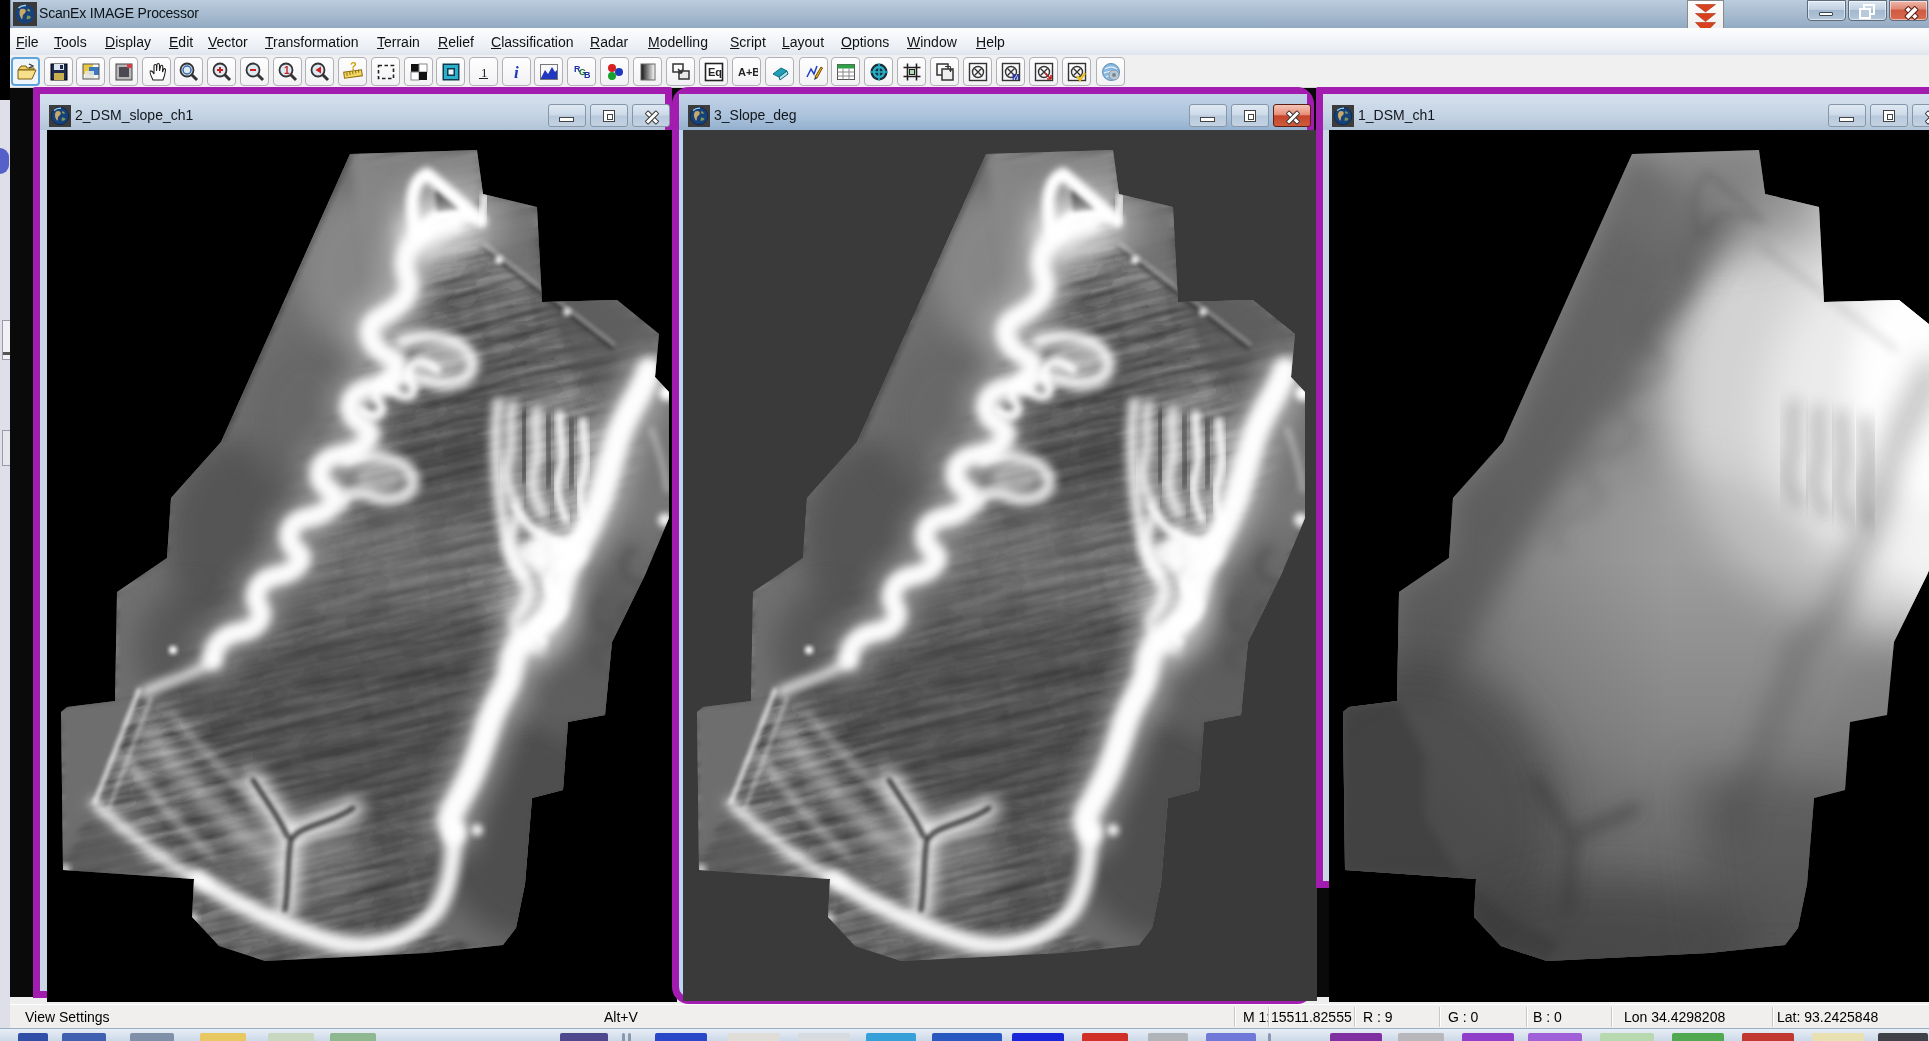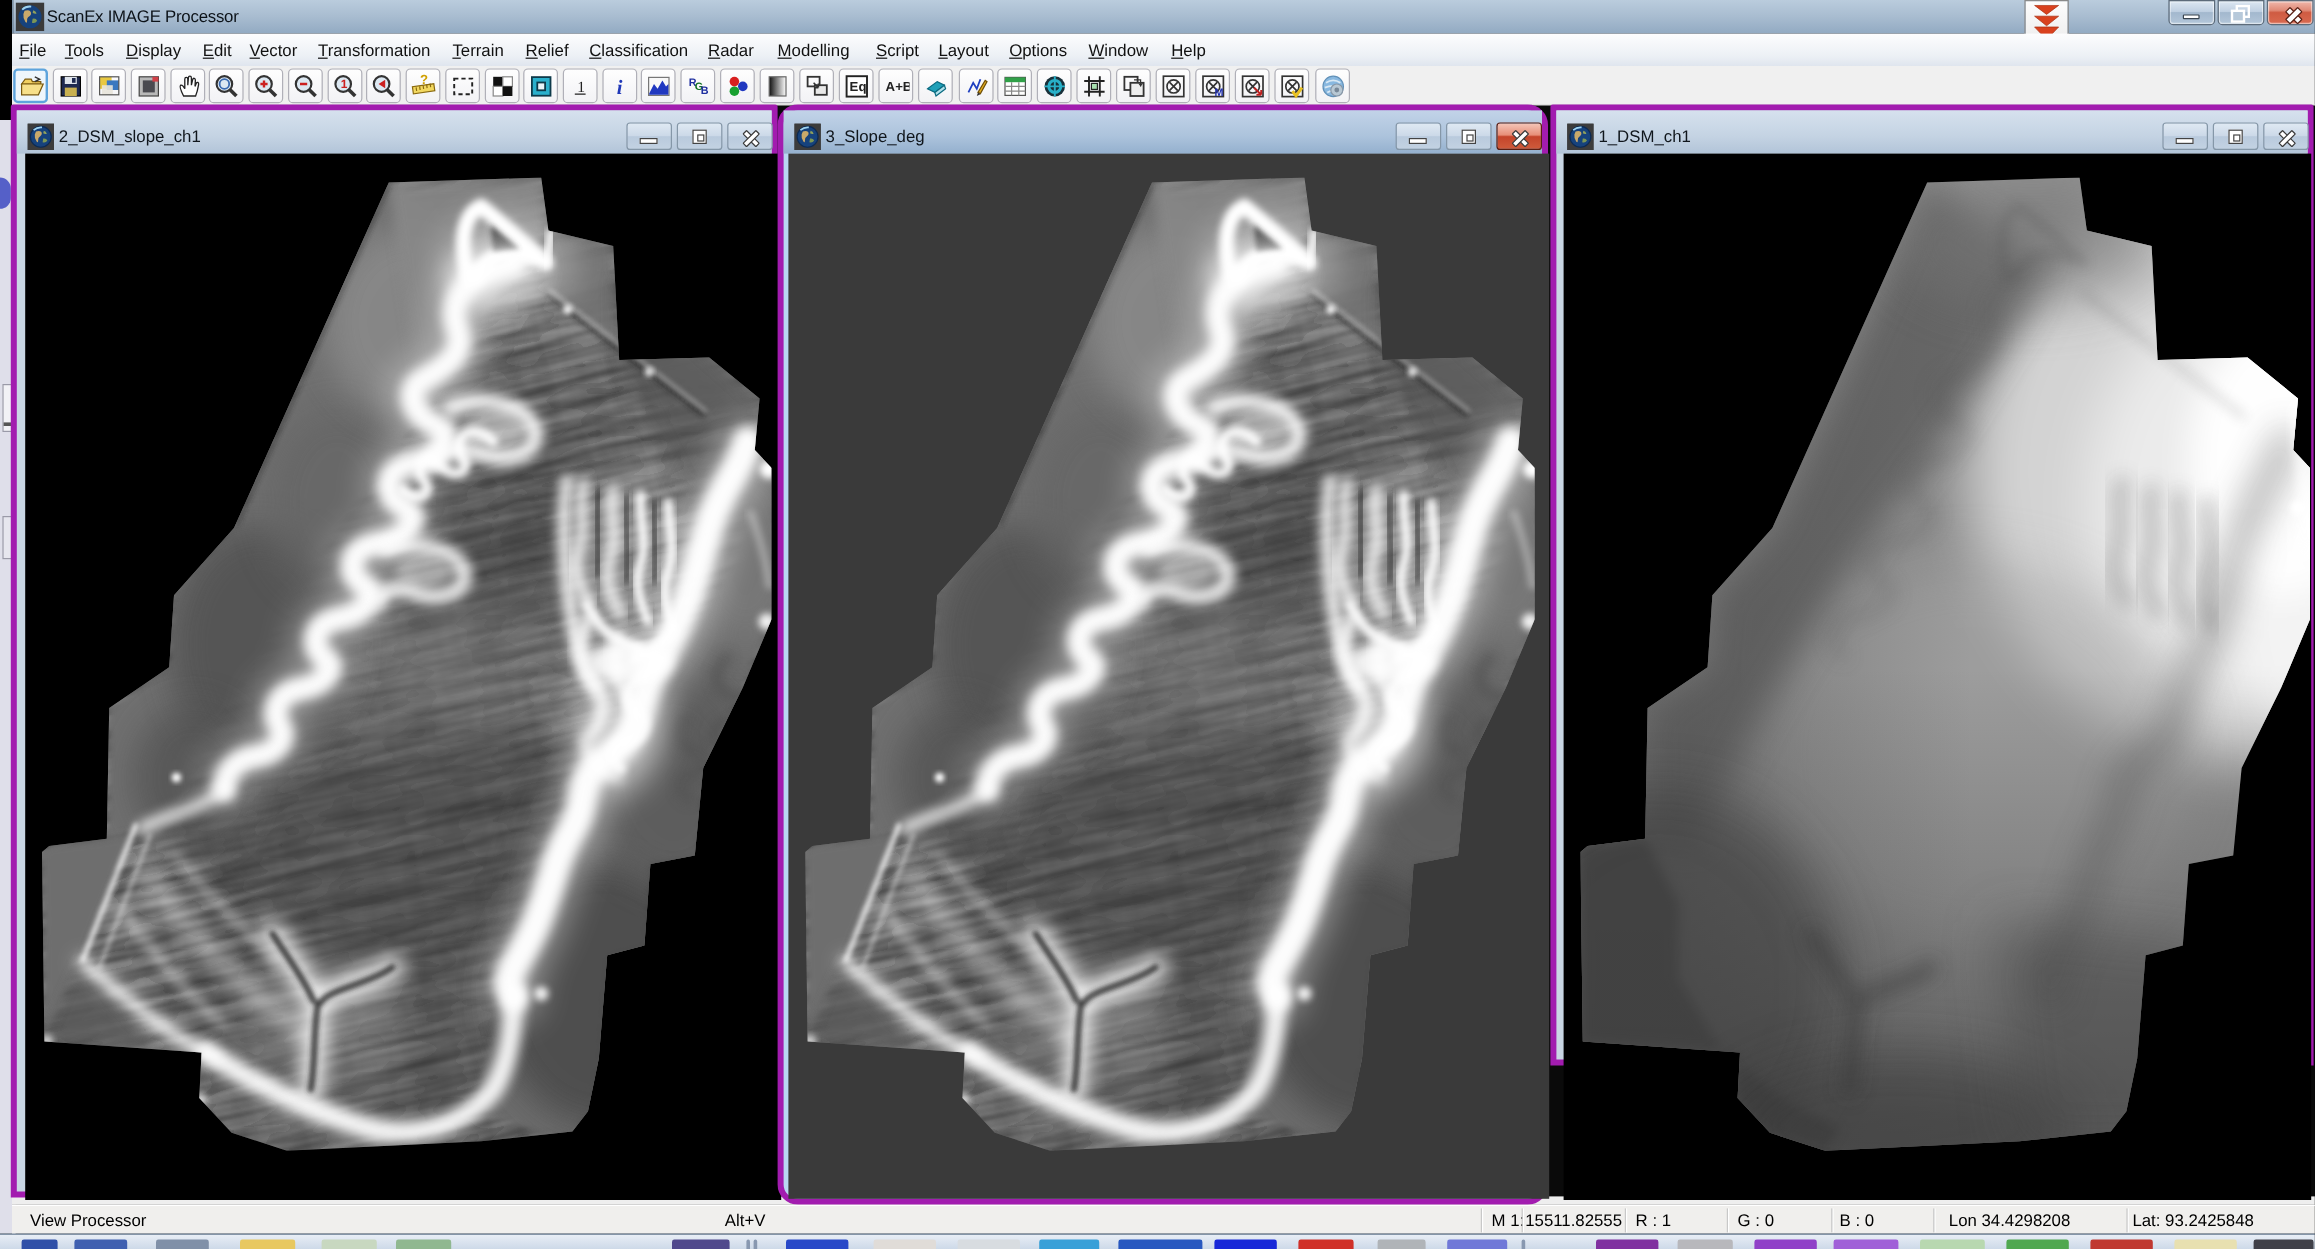--- a/index.html
+++ b/index.html
@@ -38,21 +38,21 @@
     border-bottom:1px solid #d7d7d7; }
   .tbtn { position:absolute; top:2px; width:29px; height:29px; border:1px solid #b0b0b8;
     border-radius:4px; background:linear-gradient(#fefefe, #f2f2f5);
     }
   .tbtn svg { position:absolute; left:3px; top:3px; }
   .tbtn.sel { border:2px solid #5ea4dc; background:#eef6fc; }
   
   #mdi { left:10px; top:88px; right:0; height:916px; background:#0a0a0a; }
   #mdi .btm { position:absolute; left:0; bottom:0; width:100%; height:7px; background:#eeeeee; }
   
-  .cw { position:absolute; border:5px solid #a21caf; border-radius:2px 2px 0 0; background:#c9d6e4; }
+  .cw { position:absolute; border:7px solid #a21caf; border-radius:2px 2px 0 0; background:#c9d6e4;margin-left:24px; }
   .cw .tbar { position:absolute; left:0; top:0; right:0; height:36px;
     background:linear-gradient(#d6e1ee 0%, #c4d3e3 60%, #b2c4d8 100%); }
   .cw.active .tbar { background:linear-gradient(#c2d3e8 0%, #acc3dc 60%, #94b0ce 100%); }
   .cw .ttext { position:absolute; left:35px; top:13px; font-size:14px; color:#10161c; }
   .cw .content { position:absolute; background:#000; overflow:hidden; }
   .cicon { position:absolute; left:9px; top:11px; width:22px; height:22px; background:#3c3c3c; }
   
   .cbtn { position:absolute; top:10px; width:38px; height:23px; border:1px solid #8597a8;
     border-radius:3px;
     background:linear-gradient(#dfe9f3 0%, #ccd9e8 48%, #b9cadd 52%, #c3d2e2 100%); }
@@ -649,28 +649,28 @@
     </div>
   <div class="cbtn" style="left:589px">
       <div class="cb-x"></div>
     </div>
   <div class="content" id="img3" style="left:6px;top:36px;width:623px;height:872px;background:#000;"><svg width="623" height="872">
         <use href="#dsmimg"></use>
       </svg></div>
 </div>
 
 <div class="abs" id="statusbar">
-  <span style="left:15px">View Processor</span>
+  <span style="left:15px">View Settings</span>
   <span style="left:594px">Alt+V</span>
   <div class="sep" style="left:1224px"></div>
   <span style="left:1233px">M 1:</span>
   <div class="sep" style="left:1258px"></div>
   <span style="left:1261px">15511.82555</span>
   <div class="sep" style="left:1344px"></div>
-  <span style="left:1353px">R : 1</span>
+  <span style="left:1353px">R : 9</span>
   <div class="sep" style="left:1429px"></div>
   <span style="left:1438px">G : 0</span>
   <div class="sep" style="left:1516px"></div>
   <span style="left:1523px">B : 0</span>
   <div class="sep" style="left:1601px"></div>
   <span style="left:1614px">Lon 34.4298208</span>
   <div class="sep" style="left:1762px"></div>
   <span style="left:1767px">Lat: 93.2425848</span>
 </div>
 

